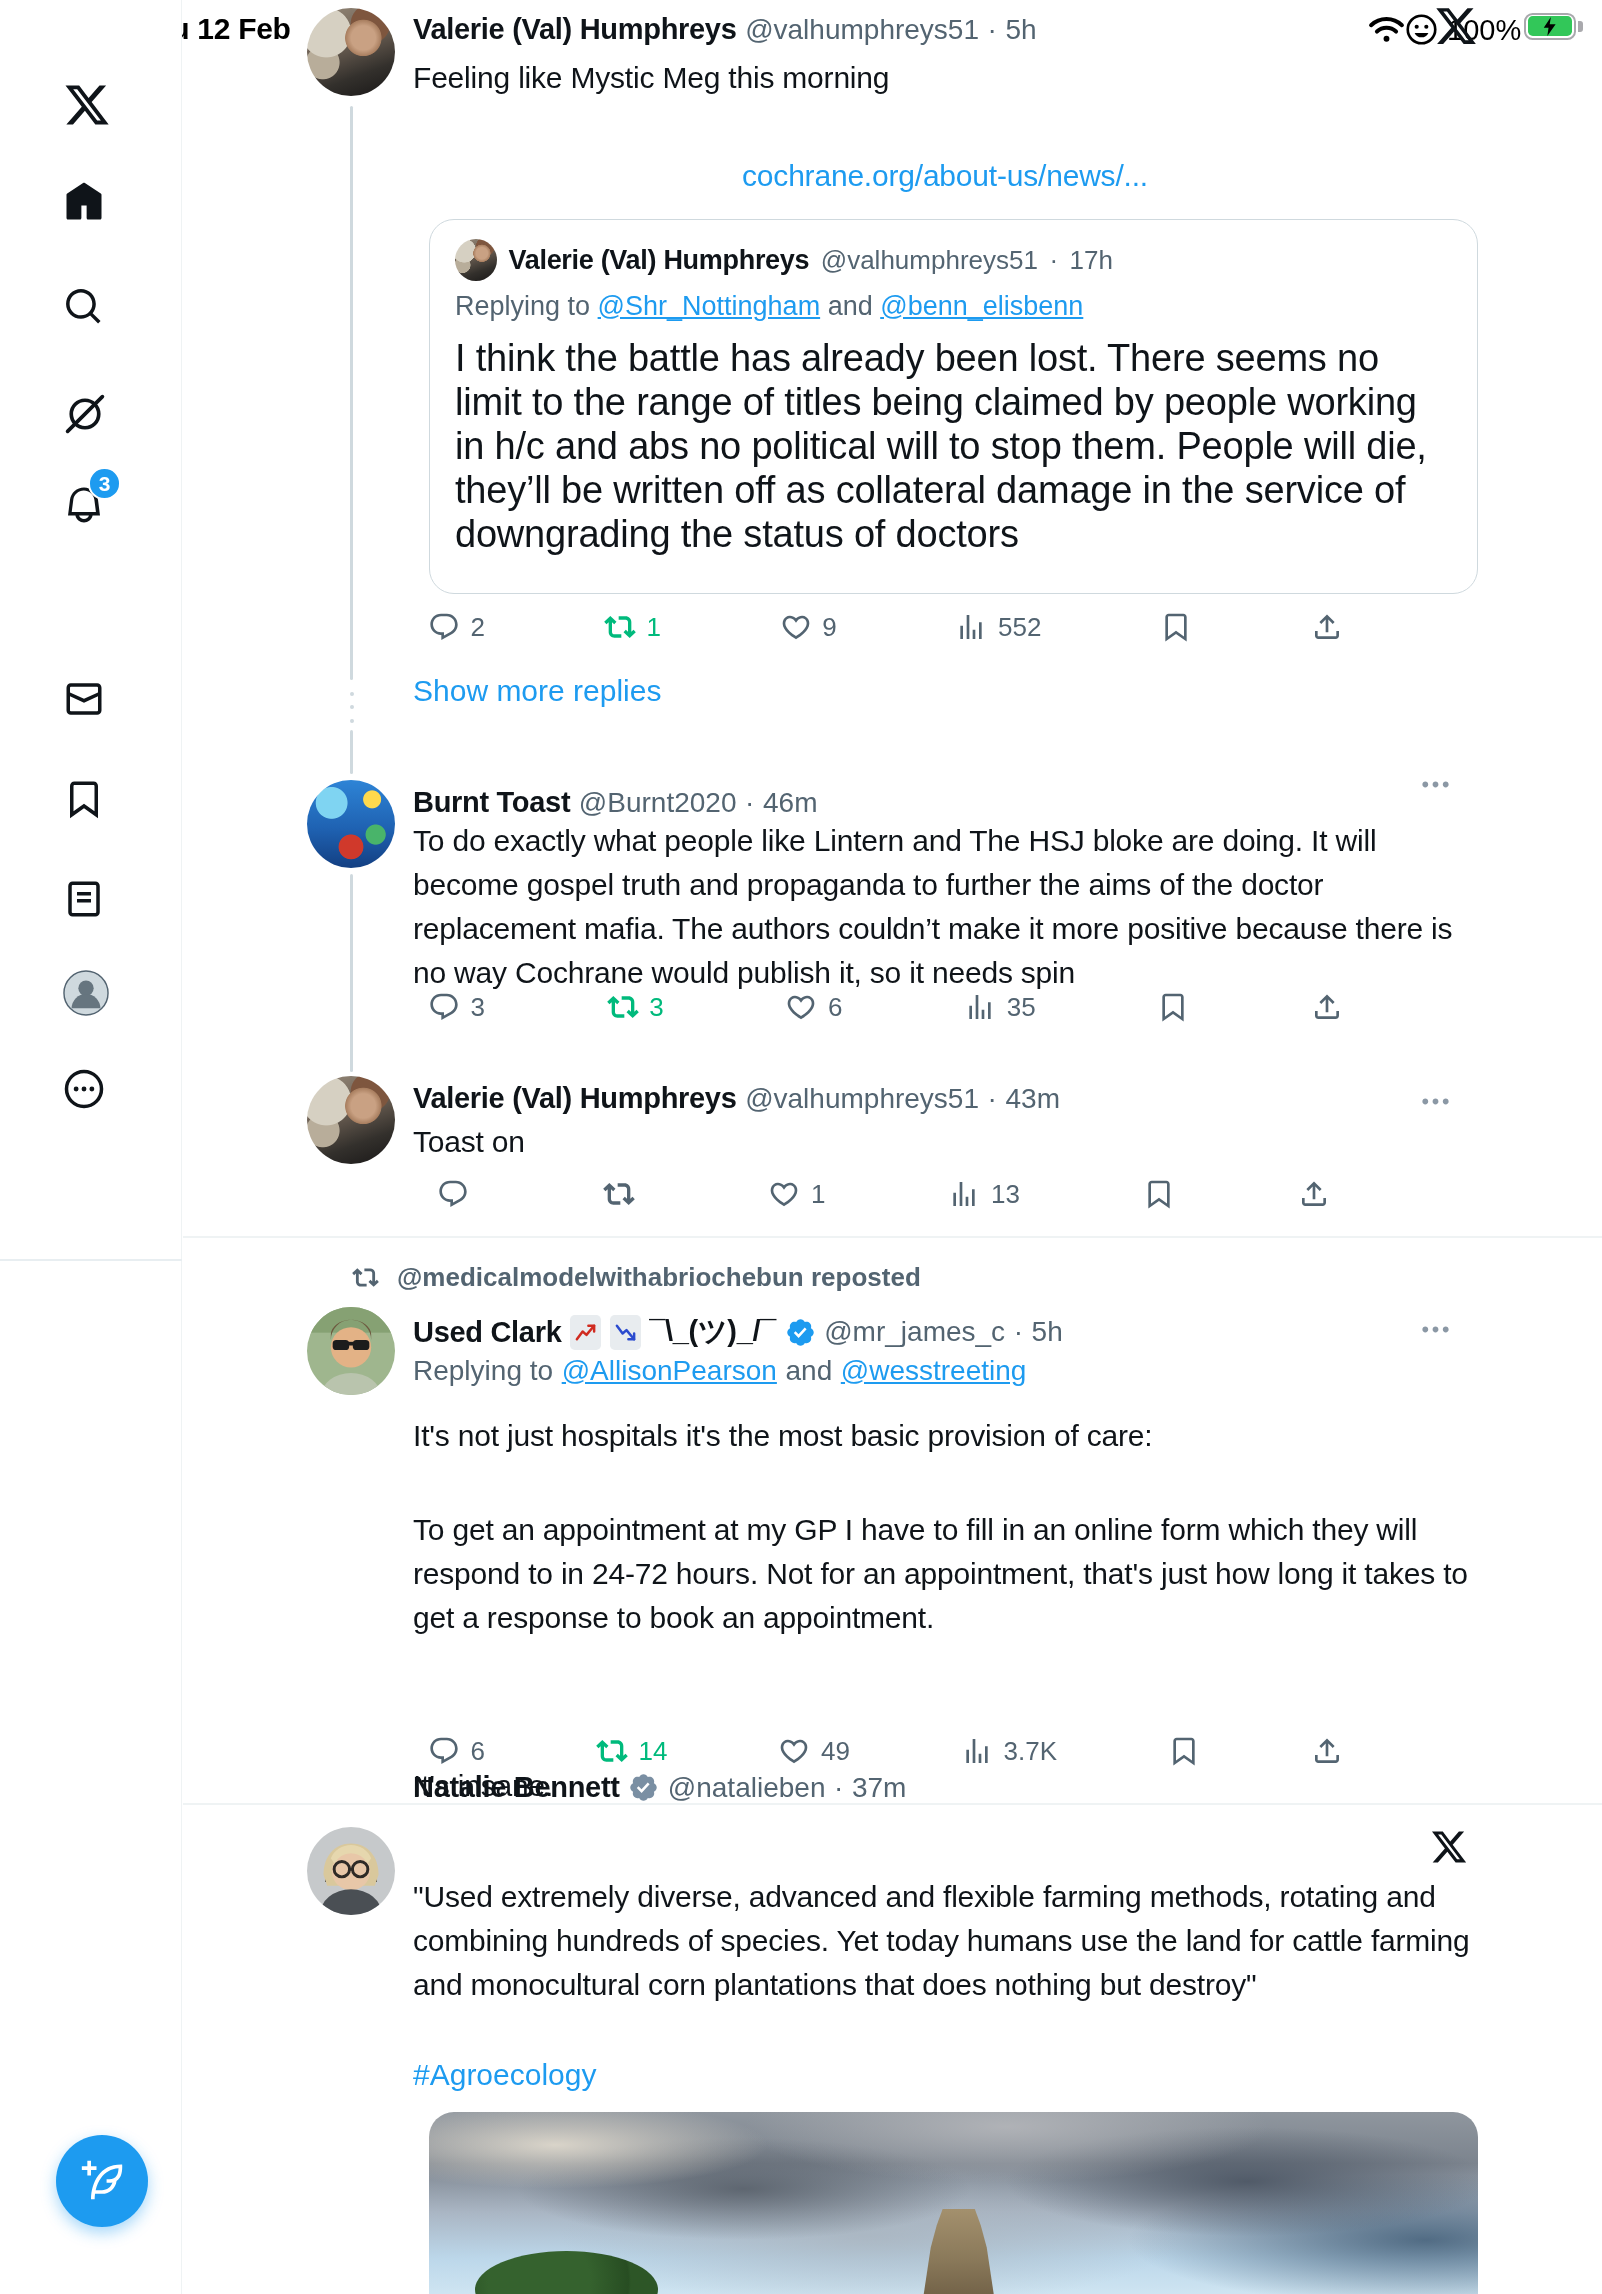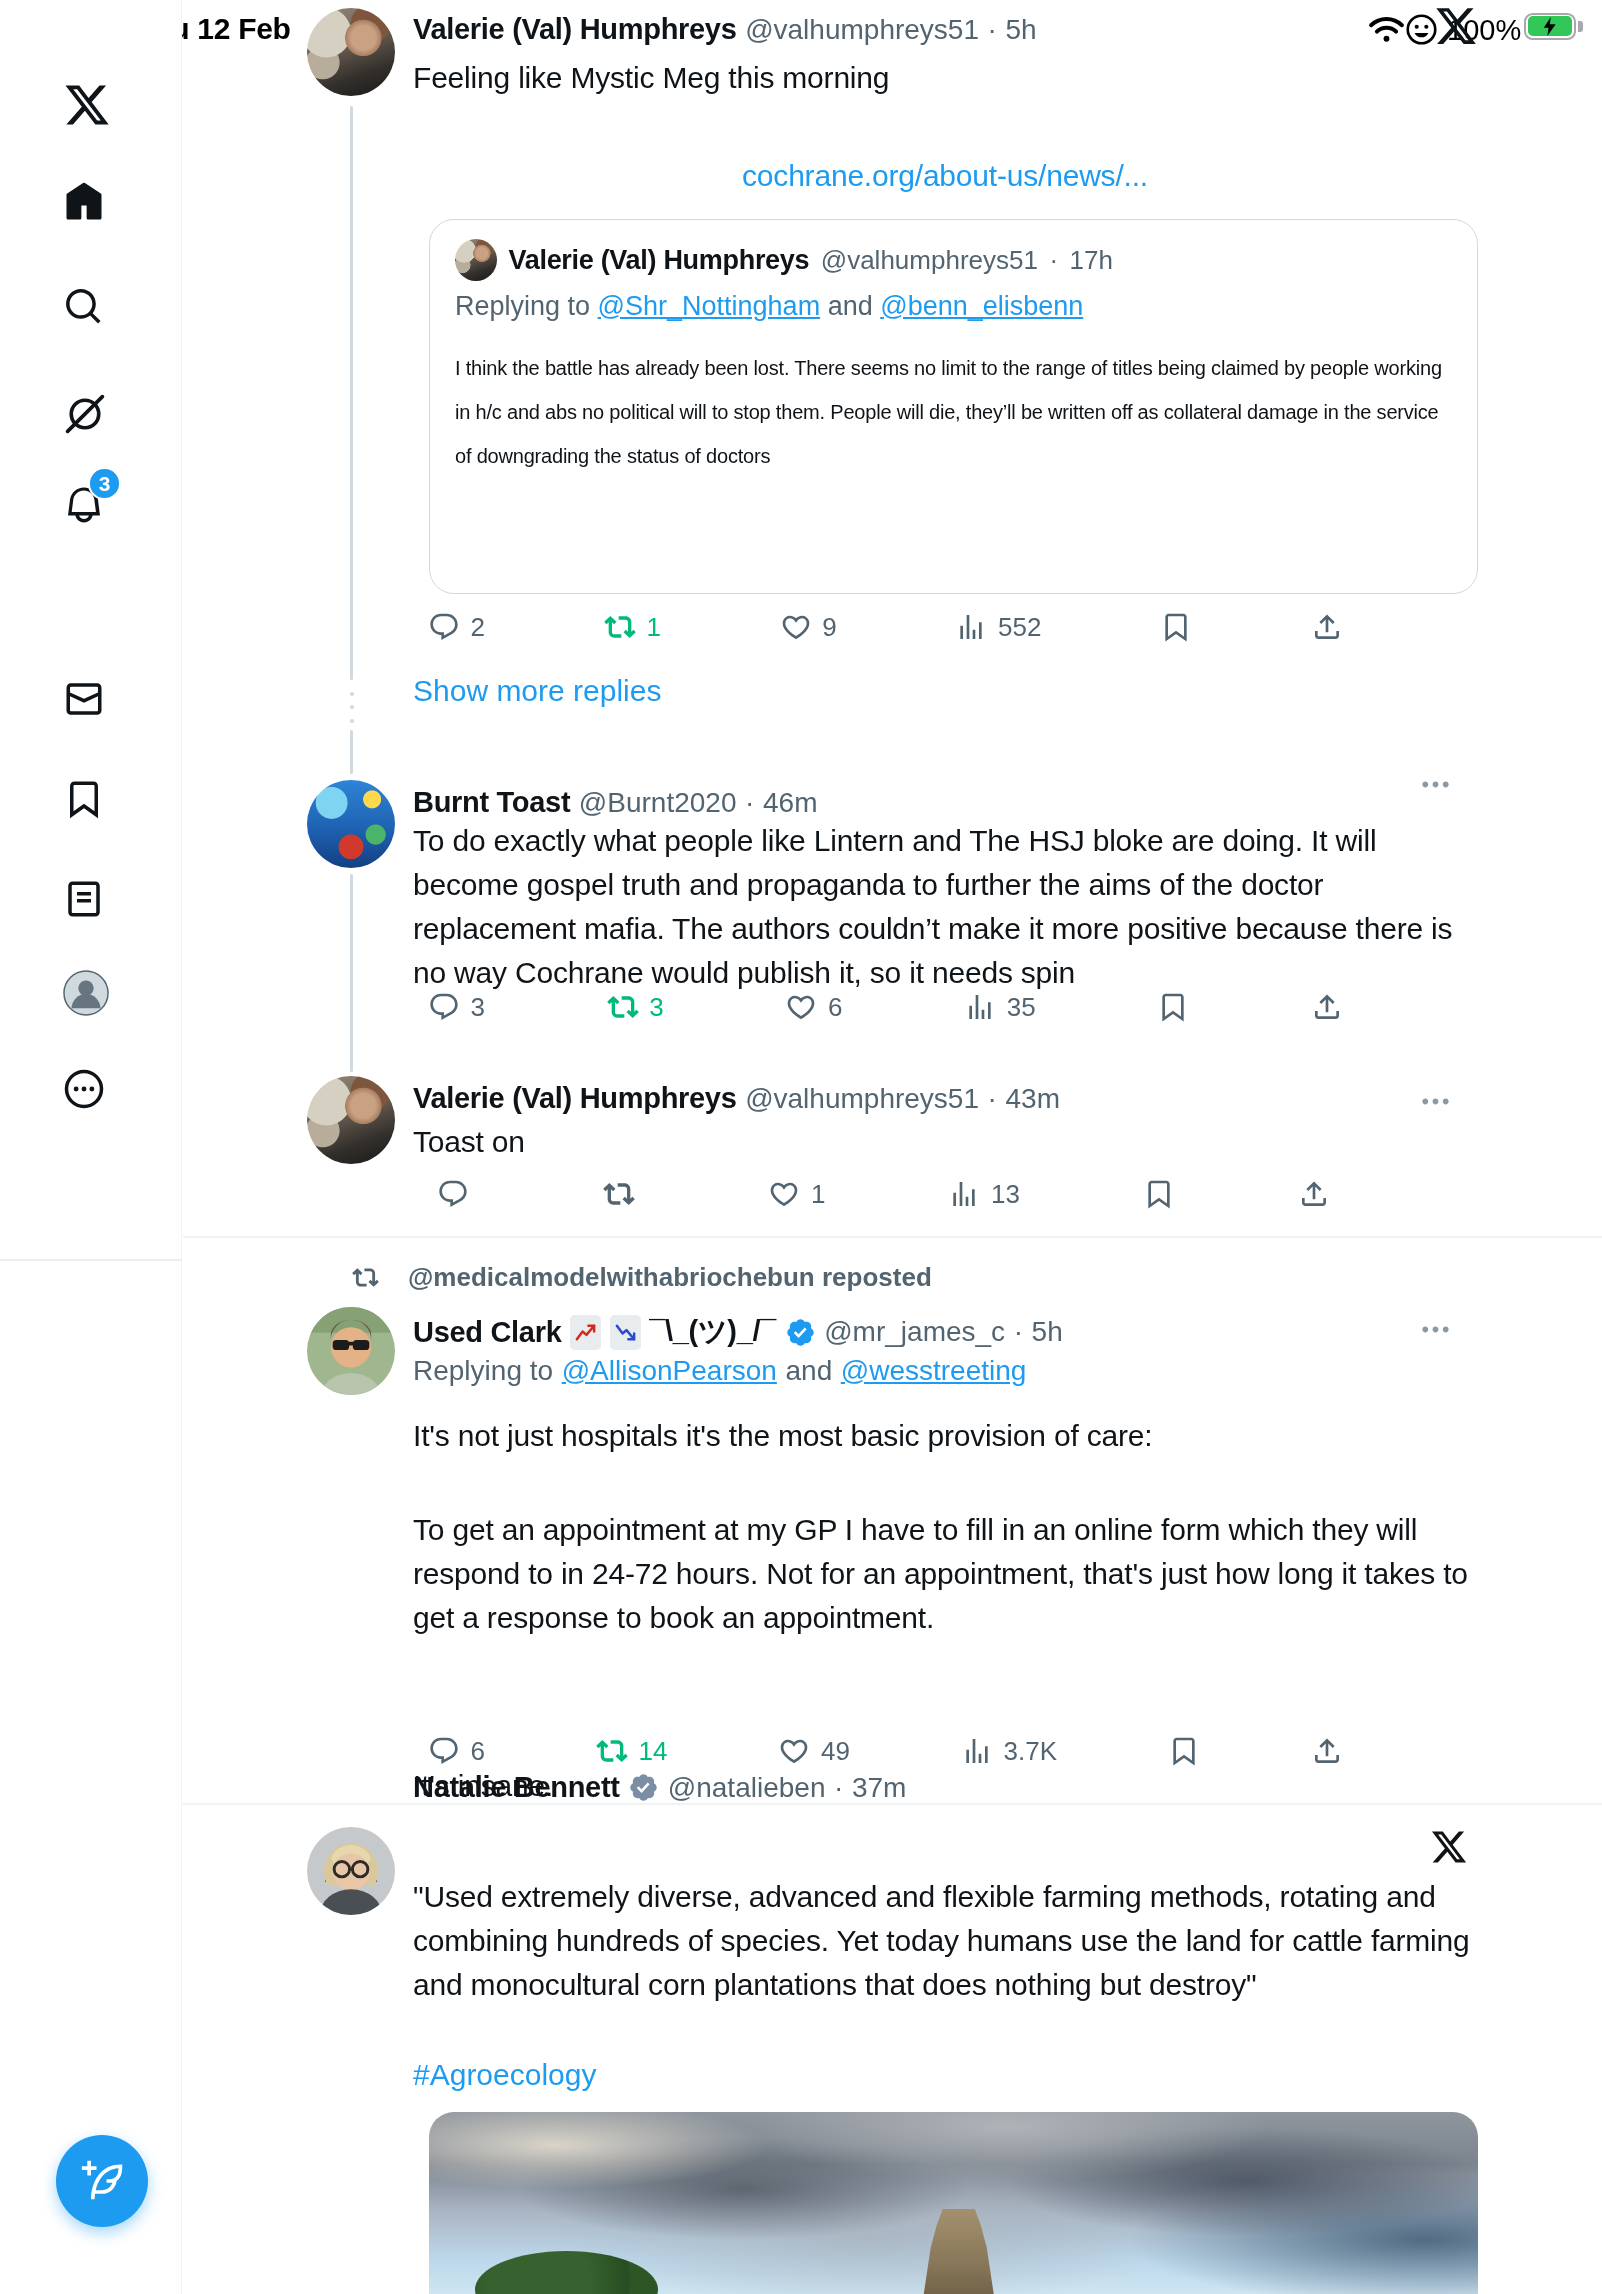--- a/index.html
+++ b/index.html
@@ -57,35 +57,35 @@
   .gray { color:#536471; }
   .thread-line { position:absolute; left:350px; width:2.9px; background:#cfd9de; border-radius:1.9px; }
   .thread-dot { position:absolute; left:350px; width:3.8px; height:3.8px; border-radius:1.9px; background:#cfd9de; }
 
   .quote-card { position:absolute; left:429px; top:219px; width:1049px; height:375px;
     border:1.9px solid #cfd9de; border-radius:25px; padding:19px 25px; background:#fff; }
   .qc-header { display:flex; align-items:center; gap:11.5px; }
   .qc-name { font-size:27px; font-weight:700; letter-spacing:-0.3px; }
   .qc-handle { font-size:26px; color:#536471; }
   .qc-replying { margin-top:9.6px; font-size:27px; color:#536471; }
-  .qc-body { margin-top:24px; font-size:20px; line-height:44px; color:#0f1419; letter-spacing:-0.2px; }
+  .qc-body { margin-top:14px; font-size:38px; line-height:44px; color:#0f1419; letter-spacing:-0.2px; }
 
   .actions { position:absolute; left:428px; width:915px; display:flex;
     justify-content:space-between; align-items:center; }
   .action { display:flex; align-items:center; color:#536471; cursor:pointer; }
   .action svg { flex:0 0 auto; }
   .acount { font-size:26px; margin-left:10.6px; color:#536471; }
   .action.reposted, .action.reposted .acount { color:#00ba7c; }
 
   .show-more { position:absolute; left:413px; top:674px; font-size:30px; color:#1d9bf0; cursor:pointer; }
   .divider { position:absolute; left:183px; width:1420px; height:1.9px; background:#eff3f4; }
   .more-dots { position:absolute; color:#8b98a5; cursor:pointer; }
 
   .repost-row { position:absolute; left:352px; top:1262px; display:flex; align-items:center;
-    gap:29px; color:#536471; }
+    gap:18px; color:#536471; }
   .repost-label { font-size:26px; font-weight:700; color:#536471; }
 
   .emoji-chip { display:inline-flex; width:31px; height:35px; background:#e8ecef;
     border-radius:4.8px; align-items:center; justify-content:center; }
 
   .hashtag { position:absolute; left:413px; top:2058px; font-size:30px; color:#1d9bf0; }
 
   .media { position:absolute; left:429px; top:2112px; width:1049px; height:183px;
     border-radius:25px 25px 0 0; overflow:hidden;
     background:

